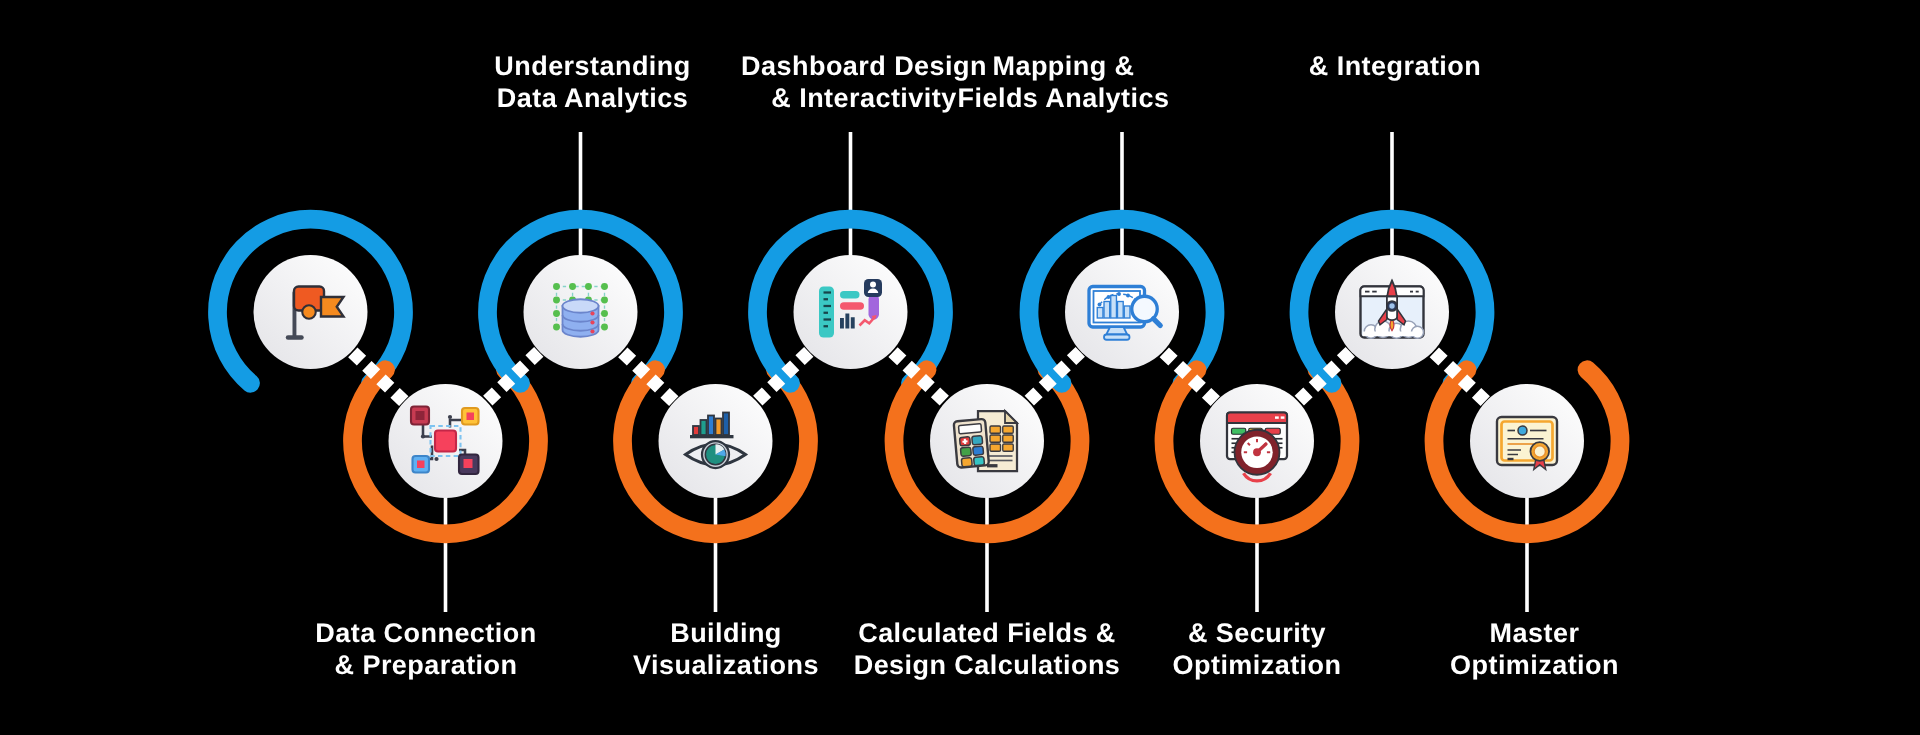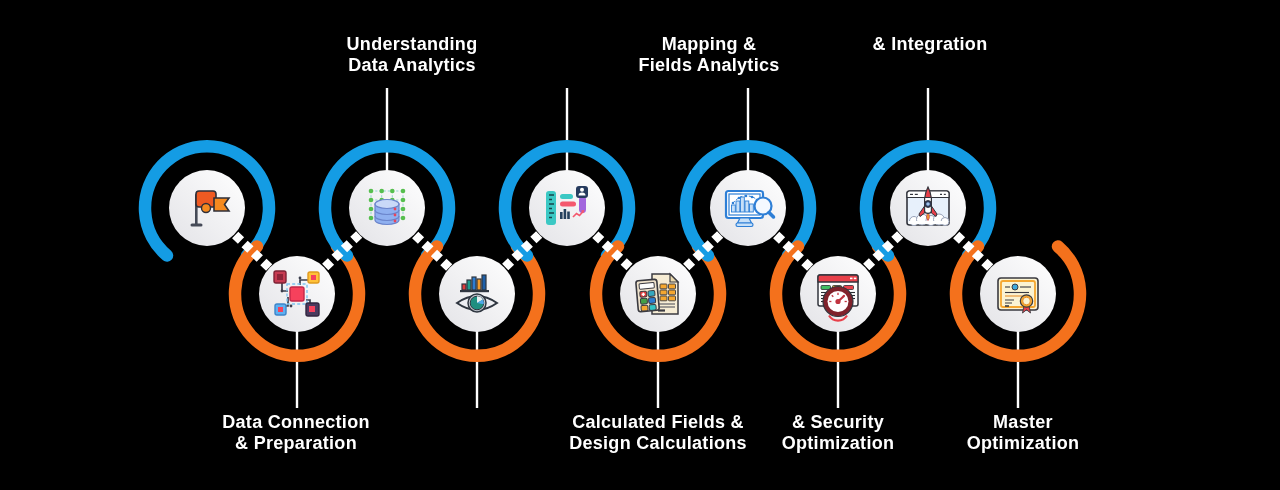--- a/index.html
+++ b/index.html
@@ -318,27 +318,35 @@
         <line x1="-13" y1="6" x2="-4" y2="6"></line>
           <line x1="-13" y1="9" x2="-6" y2="9"></line>
       </g>
       <line x1="-13" y1="12" x2="-9" y2="12" stroke="#3A3A40" stroke-width="1.6"></line>
       <path d="M6 11.5 L4.5 19 L8.5 15.8 L12.5 19 L11 11.5 Z" fill="#E8404A" stroke="#3A3A40" stroke-width="0.9"></path>
       <circle cx="8.5" cy="7" r="6.2" fill="#F5A730" stroke="#3A3A40" stroke-width="1.2"></circle>
       <circle cx="8.5" cy="7" r="3.8" fill="#FBF3D2" stroke="#E8912D" stroke-width="1"></circle>
     </g>
   </svg>
 
-  <div class="label label-bottom" style="left:296px">
+  <div class="label label-bottom" style="left:284px">
     <div>Data Connection</div>
     <div>&amp; Preparation</div>
   </div>
-  <div class="label label-top" style="left:412px">
+  <div class="label label-top" style="left:395px">
     <div>Understanding</div>
     <div>Data Analytics</div>
+  </div>
+  <div class="label label-bottom" style="left:484px">
+    <div>Building</div>
+    <div>Visualizations</div>
+  </div>
+  <div class="label label-top" style="left:576px">
+    <div>Dashboard Design</div>
+    <div>&amp; Interactivity</div>
   </div>
   <div class="label label-bottom" style="left:658px">
     <div>Calculated Fields &amp;</div>
     <div>Design Calculations</div>
   </div>
   <div class="label label-top" style="left:709px">
     <div>Mapping &amp;</div>
     <div>Fields Analytics</div>
   </div>
   <div class="label label-bottom" style="left:838px">

